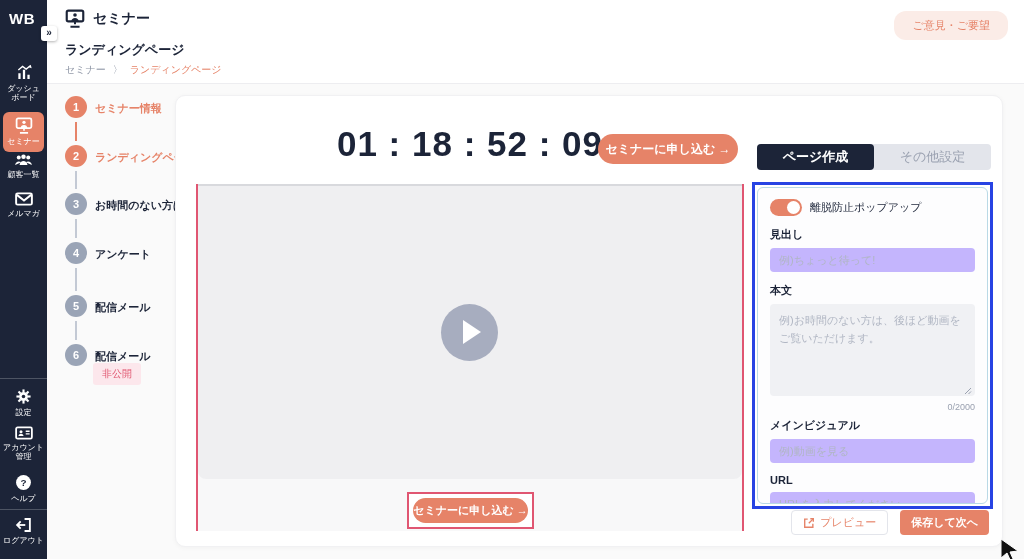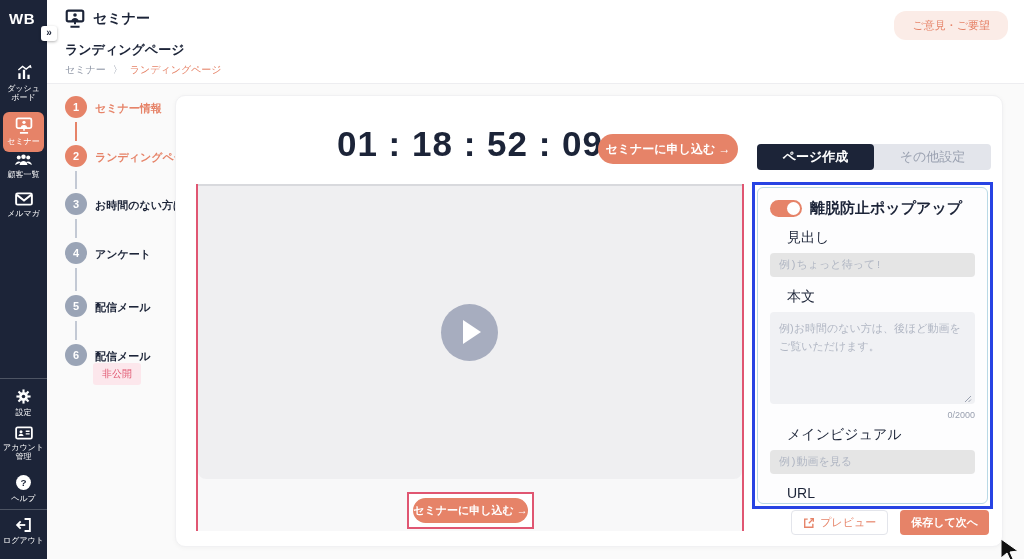--- a/index.html
+++ b/index.html
@@ -56,23 +56,23 @@
     display:flex; align-items:center; justify-content:space-between; }
   .tabbar { position:absolute; left:581px; top:48px; width:234px; height:26px; background:#e3e5eb; border-radius:4px; display:flex; }
   .tab { flex:1; display:flex; align-items:center; justify-content:center; font-size:13px; cursor:pointer; }
   .tab.active { background:#1c2438; color:#fff; font-weight:bold; border-radius:4px; }
   .tab.inactive { color:#9aa1b0; }
   .blue-panel { position:absolute; left:576px; top:86px; width:241px; height:327px; border:3px solid #2743e3; background:#fff; }
   .blue-inner { position:absolute; left:2px; top:2px; right:2px; bottom:2px; border:1px solid #b9d9e6; border-radius:6px; background:#fdfdfe; padding:11px 12px; overflow:hidden; }
   .toggle-row { display:flex; align-items:center; gap:8px; }
   .toggle { position:relative; width:32px; height:17px; background:#e68368; border-radius:9px; cursor:pointer; flex:none; }
   .toggle .knob { position:absolute; right:2px; top:2px; width:13px; height:13px; border-radius:50%; background:#fff; }
-  .toggle-label { font-size:15px; font-weight:bold; }
-  .field-label { font-size:14px; font-weight:normal; margin:11px 17px 6px; }
-  .txt-input { width:100%; height:24px; background:#e5e5e5; border:none; border-radius:4px; font-size:11px; padding:0 9px; font-family:Liberation Mono, monospace; color:#1c2438; }
+  .toggle-label { font-size:11px; font-weight:normal; }
+  .field-label { font-size:11px; font-weight:bold; margin:11px 0 6px; }
+  .txt-input { width:100%; height:24px; background:#c4b5fd; border:none; border-radius:4px; font-size:11px; padding:0 9px; font-family:Liberation Sans, sans-serif; color:#1c2438; }
   .txt-input::placeholder, .txt-area::placeholder { color:#b0b6c3; opacity:1; }
   .txt-area { width:100%; height:92px; background:#f0f1f4; border:none; border-radius:4px; font-size:11px; padding:8px 9px; resize:none; font-family:inherit; line-height:1.6; color:#1c2438; }
   .area-wrap { position:relative; }
   .resize-grip { position:absolute; right:3px; bottom:5px; pointer-events:none; }
   .char-counter { text-align:right; font-size:9px; color:#9aa1b0; margin-top:2px; }
   .card-footer { position:absolute; right:13px; top:414px; display:flex; gap:12px; }
   .preview-btn { height:25px; padding:0 11px; background:#fff; border:1px solid #e3e5eb; border-radius:4px; color:#e68368;
     font-size:11px; display:flex; align-items:center; gap:5px; cursor:pointer; font-family:inherit; }
   .save-btn { height:25px; padding:0 11px; background:#e68368; border:none; border-radius:4px; color:#fff; font-size:11px; font-weight:bold; cursor:pointer; font-family:inherit; }
   .cursor { position:absolute; left:1001px; top:539px; z-index:9; }

